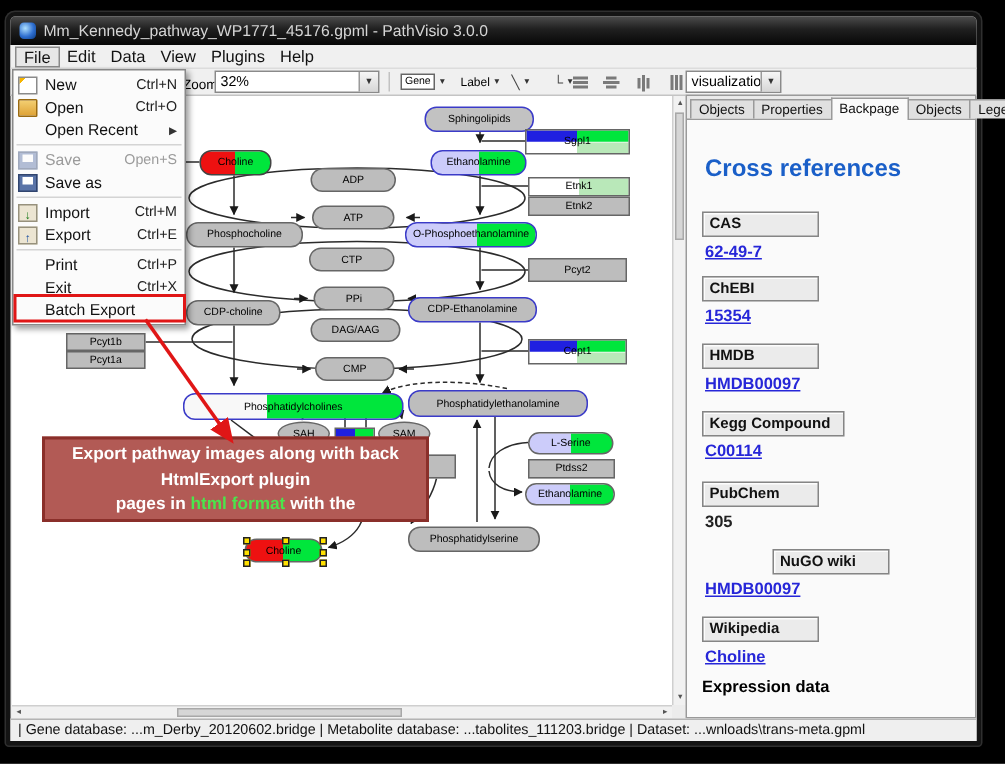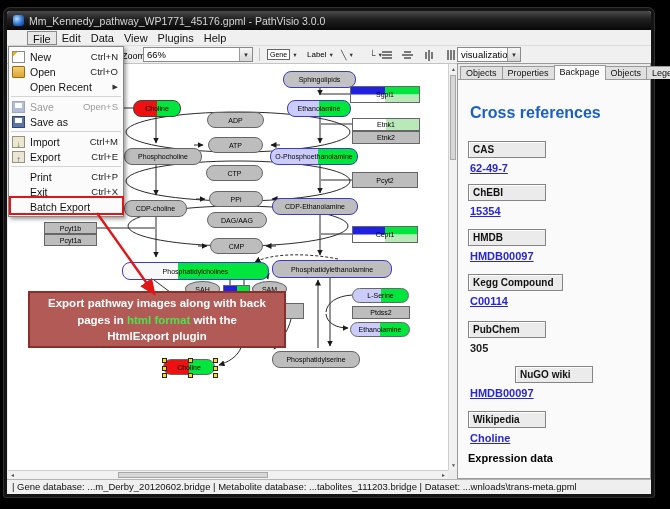--- a/index.html
+++ b/index.html
@@ -9,21 +9,21 @@
   .window{position:absolute;left:4px;top:8px;width:650px;height:489px;background:#ececec;
           border:3px solid #141414;border-radius:6px 6px 2px 2px;box-shadow:0 0 0 1px #2f2f2f;}
   
   .titlebar{position:absolute;left:0;top:0;right:0;height:19px;border-radius:3px 3px 0 0;
             background:linear-gradient(#4b4b4b,#1f1f1f 45%,#070707);display:flex;align-items:center;gap:5px;padding:0 6px;}
   .app-icon{width:11px;height:11px;border-radius:3px;flex:none;
             background:radial-gradient(circle at 35% 35%,#aee0ff,#2f6fd0 55%,#0a3a80);}
   .title{font-size:10.5px;color:#d5d5d5;white-space:nowrap;}
   
   .menubar{position:absolute;left:0;top:19px;right:0;height:16px;background:#f0f0f0;
-           border-bottom:1px solid #dcdcdc;display:flex;align-items:center;padding-left:20px;}
+           border-bottom:1px solid #dcdcdc;display:flex;align-items:center;padding-left:3px;}
   .mitem{font-size:11px;padding:0 5px;height:14px;line-height:14px;color:#111;}
   .mitem.focused{border:1px solid #8a8a8a;background:#e7e7e7;}
   
   .toolbar{position:absolute;left:0;top:35px;right:0;height:18px;background:#f0f0f0;border-bottom:1px solid #c4c4c4;}
   .tb-label{position:absolute;left:115px;top:5px;font-size:9px;color:#000;}
   .combo{position:absolute;top:1px;height:15px;background:#fff;border:1px solid #8a8a8a;display:flex;align-items:center;}
   .combo .val{flex:1;padding-left:3px;font-size:9.5px;white-space:nowrap;overflow:hidden;}
   .combo .cbtn{width:13px;height:100%;flex:none;background:linear-gradient(#f6f6f6,#d7d7d7);
                border-left:1px solid #9a9a9a;font-size:6px;color:#333;display:flex;align-items:center;justify-content:center;}
   .zoom-combo{left:136px;width:110px;}
@@ -112,21 +112,21 @@
         <span class="mitem">Edit</span>
         <span class="mitem">Data</span>
         <span class="mitem">View</span>
         <span class="mitem">Plugins</span>
         <span class="mitem">Help</span>
       </div>
 
     <div class="toolbar">
       <span class="tb-label">Zoom:</span>
       <div class="combo zoom-combo">
-        <span class="val">66%</span>
+        <span class="val">32%</span>
         <div class="cbtn">▼</div>
       </div>
       <div class="tb-sep"></div>
       <div class="tb-btn" style="left:258px;">
         <span class="gene-chip">Gene</span>
         <span class="caret">▼</span>
       </div>
       <div class="tb-btn" style="left:298px;">
         <span class="label-chip">Label</span>
         <span class="caret">▼</span>
@@ -309,24 +309,24 @@
             <span class="handle" style="left: -2px; top: 13px;"></span>
             <span class="handle" style="left: 24px; top: -2px;"></span>
             <span class="handle" style="left: 24px; top: 13px;"></span>
             <span class="handle" style="left: 49px; top: -2px;"></span>
             <span class="handle" style="left: 49px; top: 6px;"></span>
             <span class="handle" style="left: 49px; top: 13px;"></span>
           </div>
         </div>
       <div class="callout">
         <div><span>Export pathway images along with back</span></div>
+        <div><span>HtmlExport plugin</span></div>
         <div>
           <span>pages in </span><span class="hl">html format</span><span> with the</span>
         </div>
-        <div><span>HtmlExport plugin</span></div>
       </div>
     </div>
 
     <div class="vscroll">
       <span class="sarr" style="top:1px;left:2px;">▲</span>
       <div class="vthumb"></div>
       <span class="sarr" style="bottom:1px;left:2px;">▼</span>
     </div>
     <div class="hscroll">
       <span class="sarr" style="left:2px;top:0;">◄</span>

